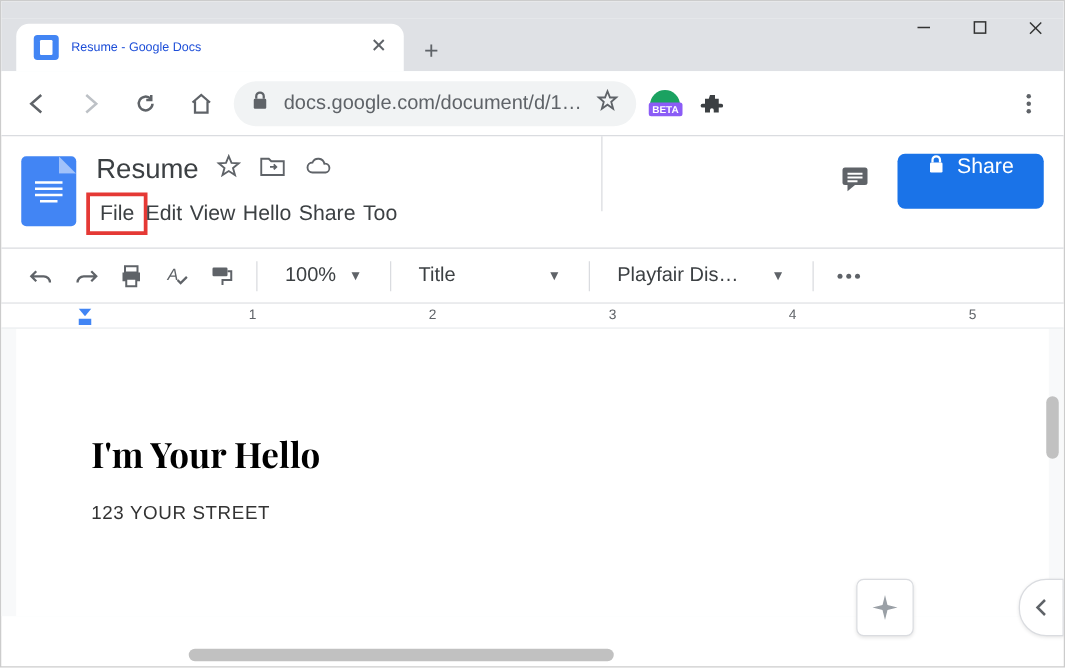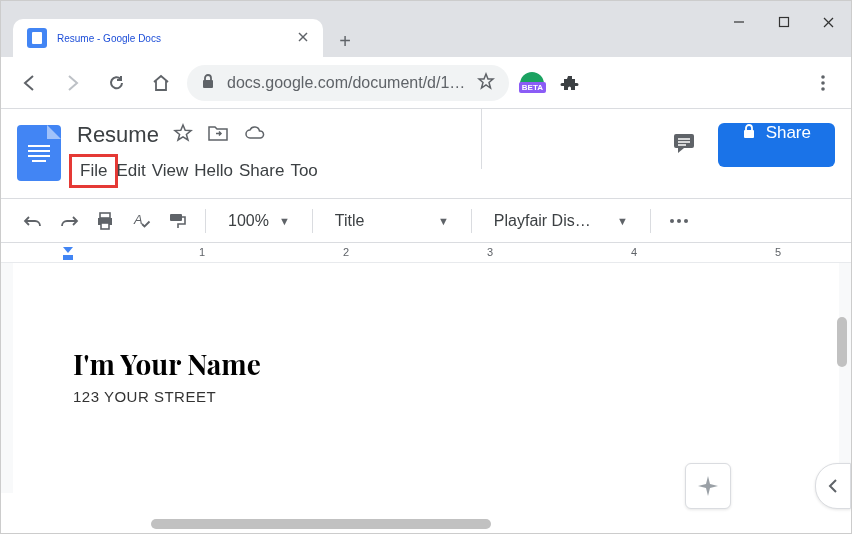--- a/index.html
+++ b/index.html
@@ -52,21 +52,21 @@
 .chev { color: #5f6368; font-size: 11px; }
 
 .ruler { height: 20px; background: #fff; border-bottom: 1px solid #e8eaed; position: relative; font-size: 11px; color: #5f6368; }
 .ruler-mark { position: absolute; top: 3px; }
 .ruler-indent { position: absolute; left: 60px; top: 2px; }
 
 .doc-area { background: #f8f9fa; height: 230px; position: relative; overflow: hidden; }
 .page { background: #fff; margin: 0 12px; height: 100%; padding: 80px 60px 20px 60px; }
 .h-hello { font-family: 'Playfair Display', Georgia, serif; font-size: 30px; font-weight: bold; color: #e57368; }
 .h-name { font-family: 'Playfair Display', Georgia, serif; font-size: 28px; font-weight: bold; color: #000; margin-top: 2px; }
-.addr { font-size: 15px; color: #333; margin-top: 6px; letter-spacing: 0.5px; }
+.addr { font-size: 15px; color: #333; margin-top: 20px; letter-spacing: 0.5px; }
 
 .vscroll { position: absolute; right: 4px; top: 316px; width: 10px; height: 50px; background: #c1c1c1; border-radius: 5px; }
 .hscroll { position: absolute; bottom: 4px; left: 150px; width: 340px; height: 10px; background: #c1c1c1; border-radius: 5px; }
 
 .float-btn { position: absolute; width: 46px; height: 46px; background: #fff; border: 1px solid #dadce0; border-radius: 6px; display: flex; align-items: center; justify-content: center; box-shadow: 0 1px 3px rgba(0,0,0,0.1); }
 .explore-btn { bottom: 24px; right: 120px; }
 .side-btn { bottom: 24px; right: 0; border-radius: 22px 0 0 22px; width: 36px; }
 </style>
 </head>
 <body>
@@ -267,21 +267,21 @@
       </svg></div>
   <span class="ruler-mark" style="left:198px">1</span>
   <span class="ruler-mark" style="left:342px">2</span>
   <span class="ruler-mark" style="left:486px">3</span>
   <span class="ruler-mark" style="left:630px">4</span>
   <span class="ruler-mark" style="left:774px">5</span>
 </div>
 
 <div class="doc-area">
   <div class="page">
-    <div class="h-name">I'm Your Name</div>
+    <div class="h-name">I'm Your Hello</div>
     <div class="addr">123 YOUR STREET</div>
   </div>
 </div>
 
 <div class="vscroll"></div>
 <div class="hscroll"></div>
 
 <div class="float-btn explore-btn">
     <svg width="24" height="24">
       <path d="M12 2 l2 8 l8 2 l-8 2 l-2 8 l-2-8 l-8-2 l8-2 z" fill="#9aa0a6"></path>

